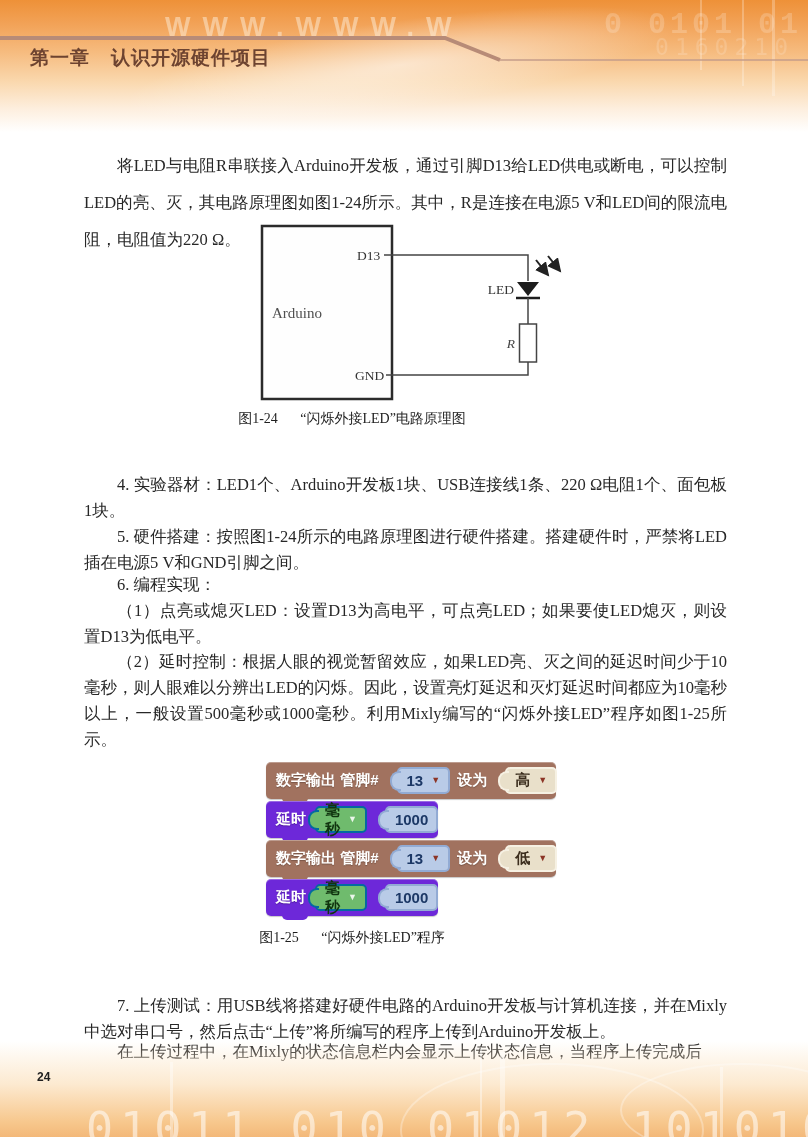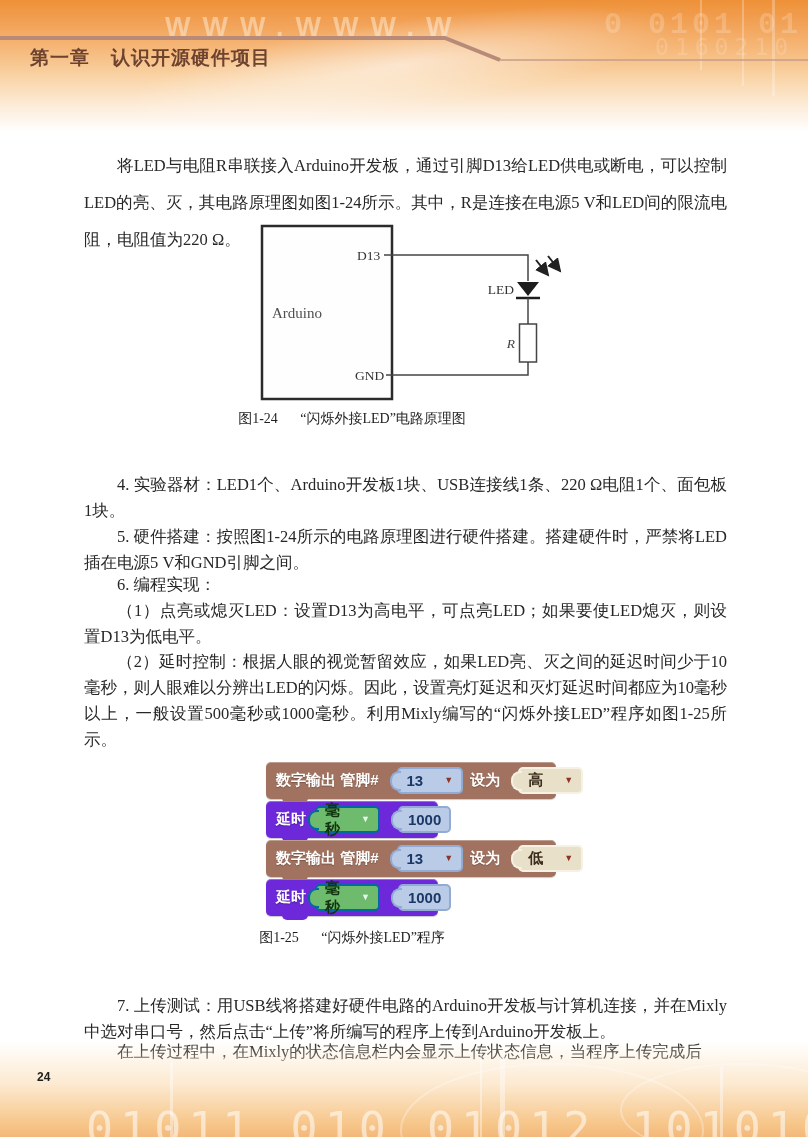--- a/index.html
+++ b/index.html
@@ -40,21 +40,21 @@
     font-family:"Liberation Sans",sans-serif;}
   .mblock{position:absolute;left:0;height:37px;border-radius:5px;display:flex;align-items:center;
     padding:8px 10px;gap:7px;box-sizing:border-box;
     box-shadow:inset 0 1px 0 rgba(255,255,255,.30),0 1px 1px rgba(0,0,0,.22);}
   .mblock::after{content:"";position:absolute;left:16px;bottom:-4px;width:26px;height:5px;
     background:inherit;border-radius:0 0 5px 5px;}
   .brown{background:#a1725f;}
   .green{background:#6d28d9;}
   .mlabel{color:#ffffff;font-size:15px;font-weight:bold;white-space:nowrap;
     text-shadow:0 1px 1px rgba(0,0,0,.25);}
-  .vbox{position:relative;display:inline-flex;align-items:center;gap:21px;height:23px;
+  .vbox{position:relative;display:inline-flex;align-items:center;gap:8px;height:23px;
     padding:0 8px;border-radius:5px;font-weight:bold;font-size:15px;margin-left:11px;}
   .vbox::before{content:"";position:absolute;left:-9px;top:50%;transform:translateY(-50%);
     width:9px;height:16px;background:inherit;border:inherit;border-right:none;
     border-radius:9px 0 0 9px;}
   .vblue{background:#b9cbe7;border:2px solid #92abd4;color:#1c3866;}
   .vtan{background:#e9e0ca;border:2px solid #f6f1e3;color:#3c2e1e;}
   .vgdd{background:#6fbb6d;border:2px solid #0369a1;color:#10340f;}
   .caret{font-size:9px;line-height:1;}
   .vblue .caret,.vtan .caret{color:#8c3526;}
   .vgdd .caret{color:#eaf6ea;}

